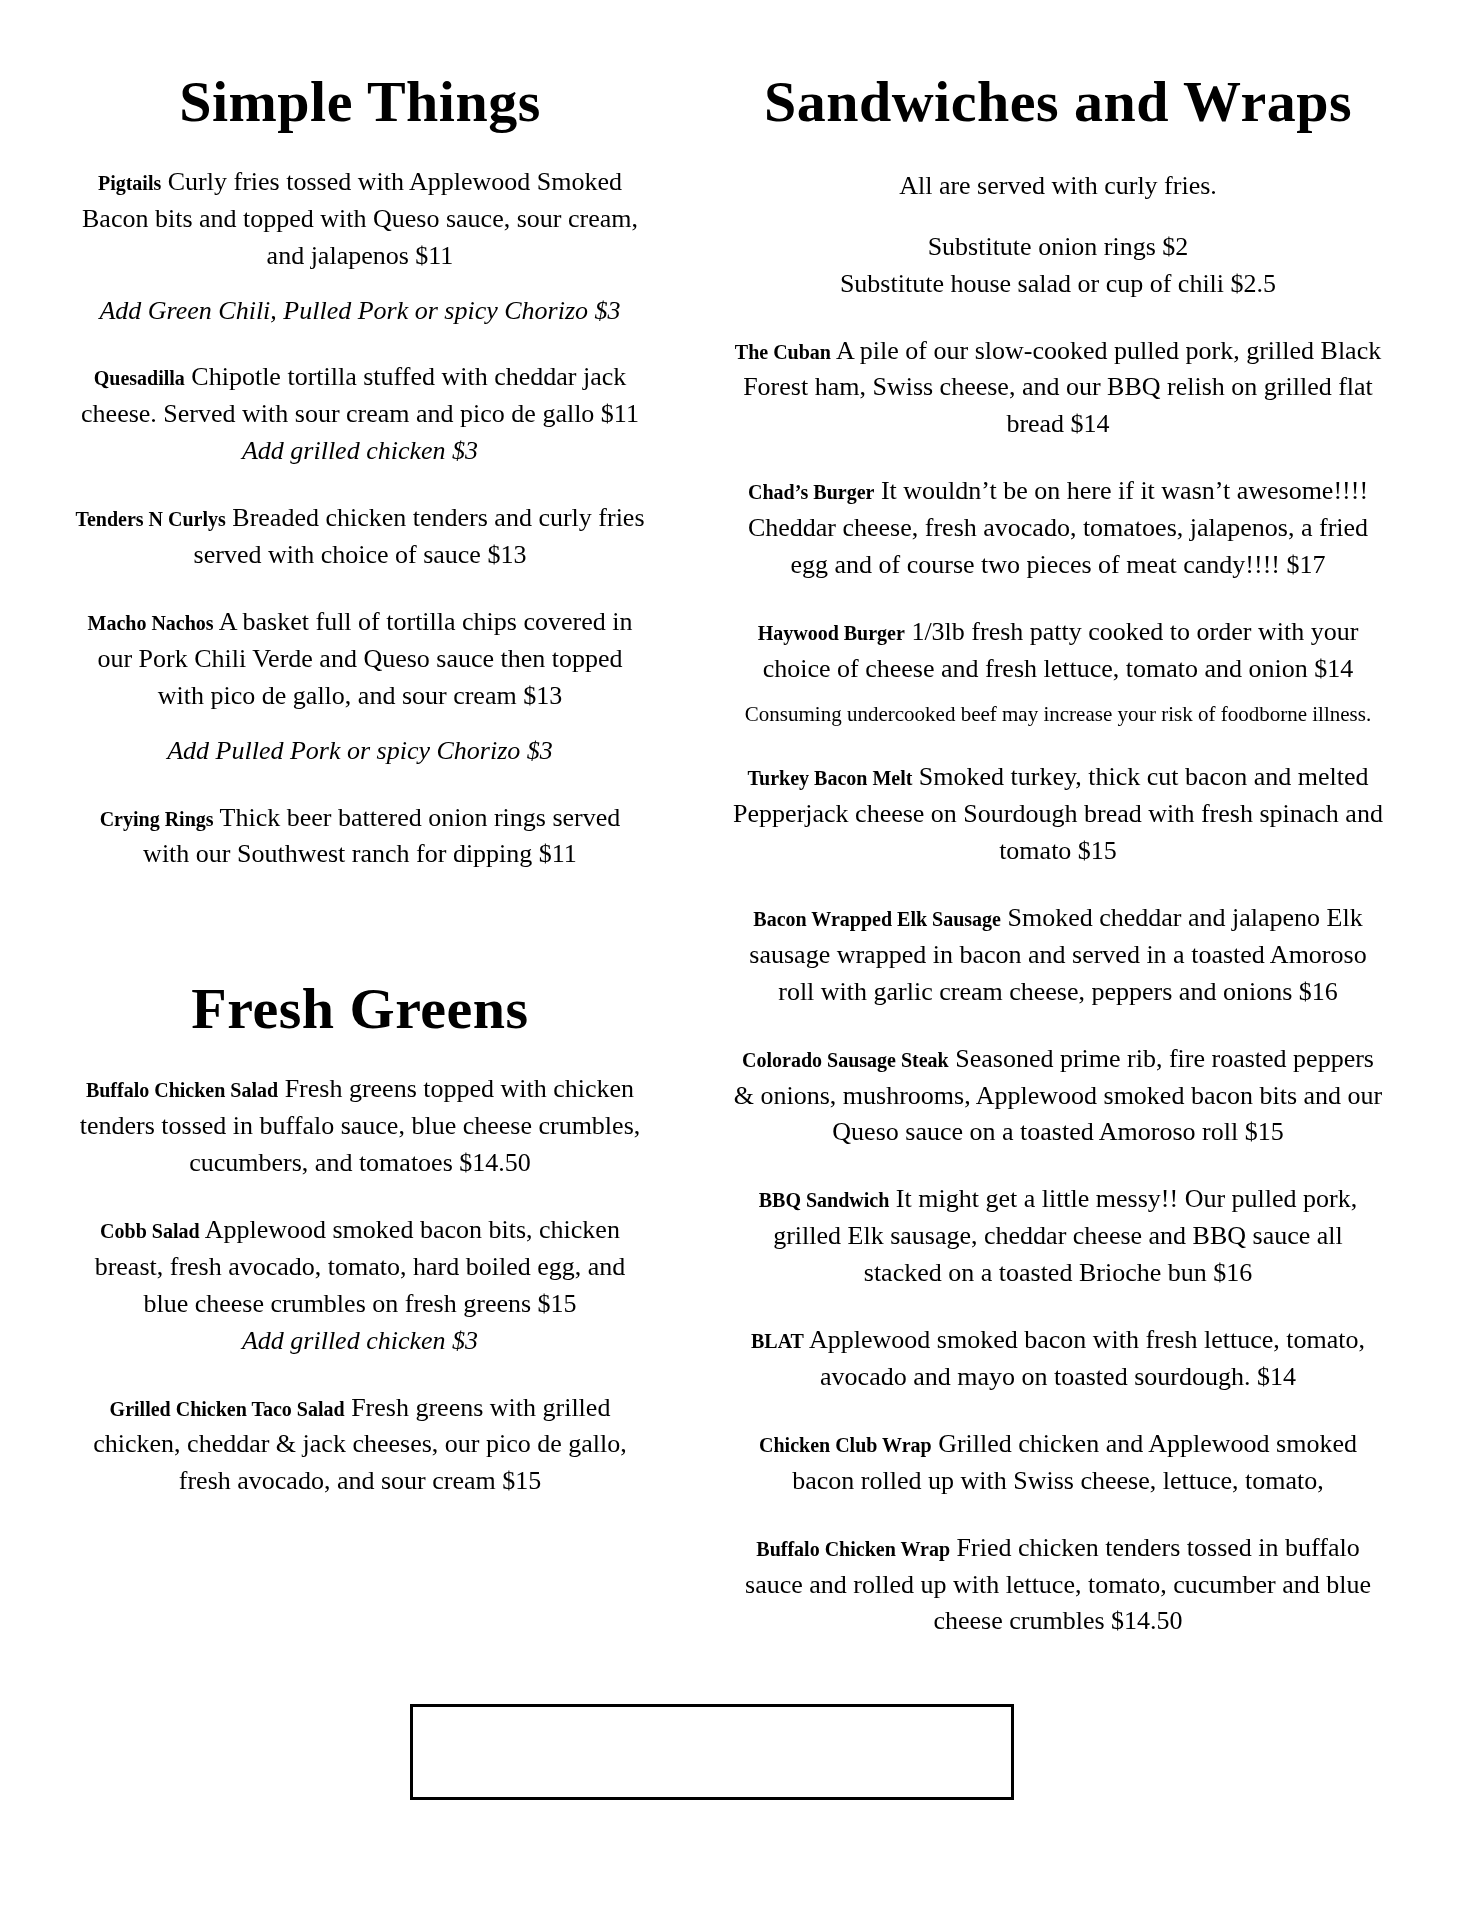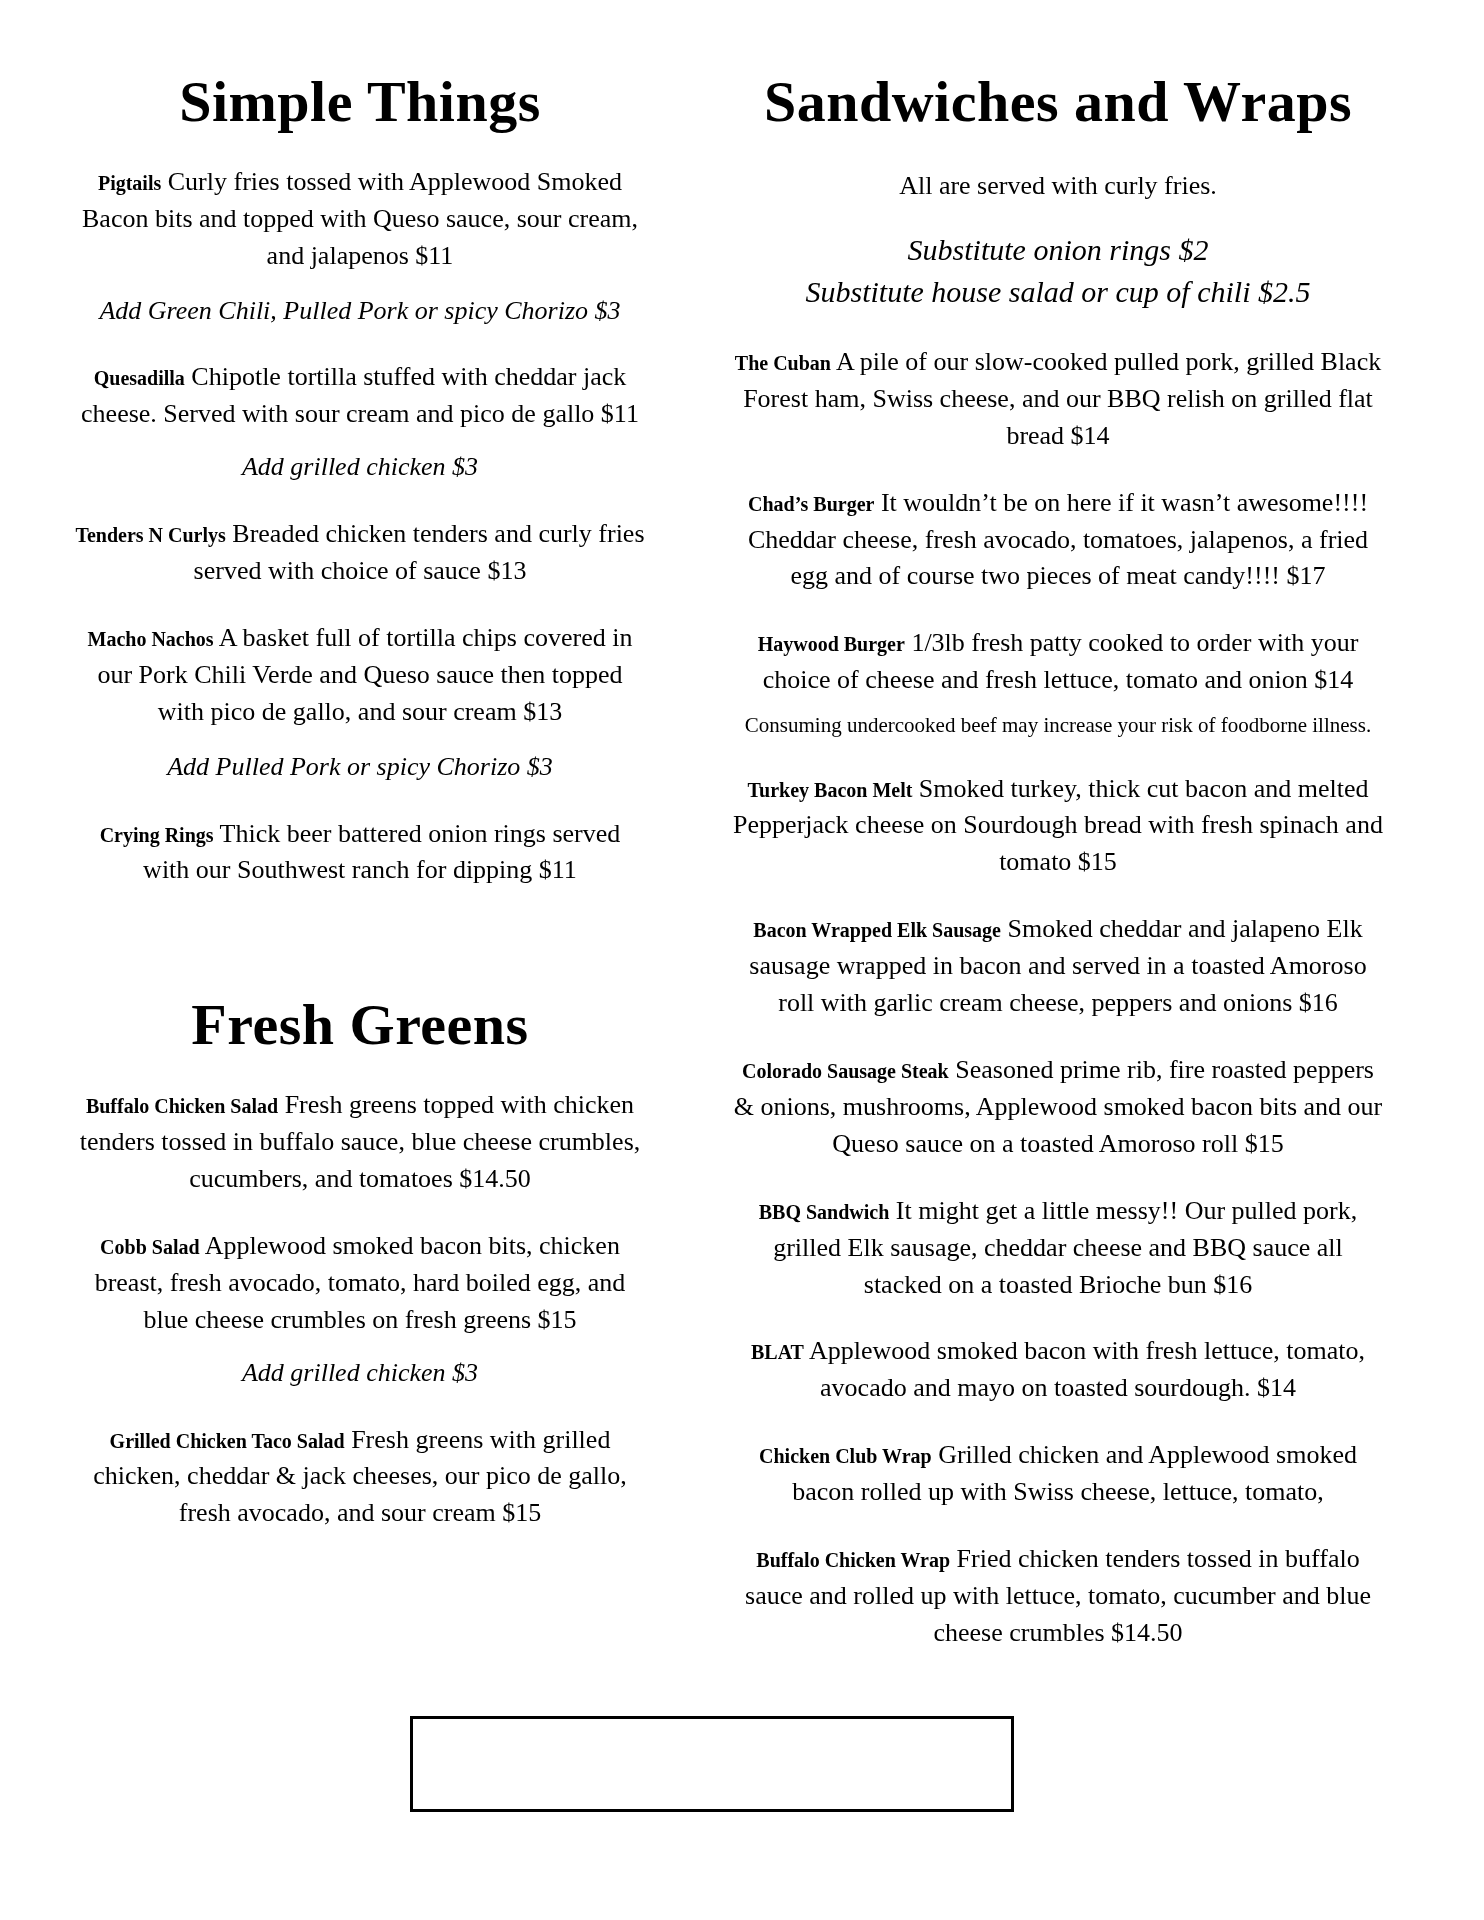--- a/index.html
+++ b/index.html
@@ -42,43 +42,42 @@
   .item-name {
     font-size: 20px;
     font-weight: 700;
   }
   .item-note {
     font-size: 26px;
     line-height: 1.42;
     margin: 18px 0 0 0;
     font-style: italic;
   }
-  .item-note.attached { margin: 16px; }
+  .item-note.attached { margin: 0; }
   .item-desc2 {
     font-size: 26px;
     line-height: 1.42;
     margin: 20px 0 0 0;
   }
   .disclaimer {
     font-size: 21px;
     line-height: 1.4;
     margin: 12px 0 0 0;
   }
   .section-fresh-greens { margin-top: 104px; }
 
   .intro-line {
     font-size: 26px;
     line-height: 1.42;
     margin: 34px 0 8px 0;
   }
   .sub-lines {
-    font-size: 30px;
+    font-size: 26px;
     line-height: 1.42;
     margin: 24px 0 0 0;
-    font-style: italic;
   }
 
   .footer-box {
     box-sizing: border-box;
     width: 604px;
     margin: 64px 0 0 335px;
     border: 3px solid #000000;
     padding: 26px 24px 64px 24px;
     text-align: center;
     font-size: 26px;

